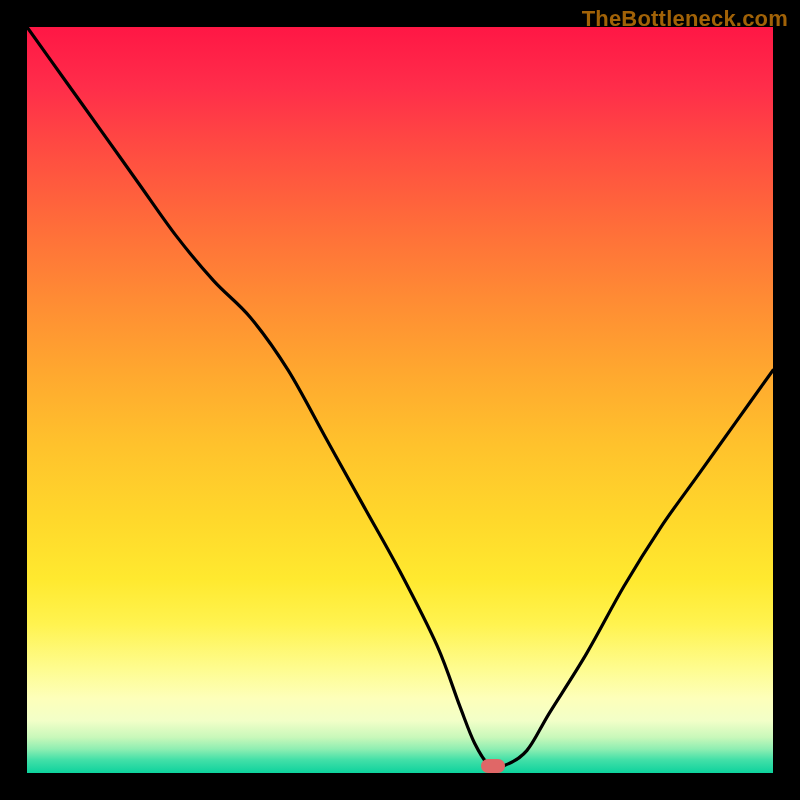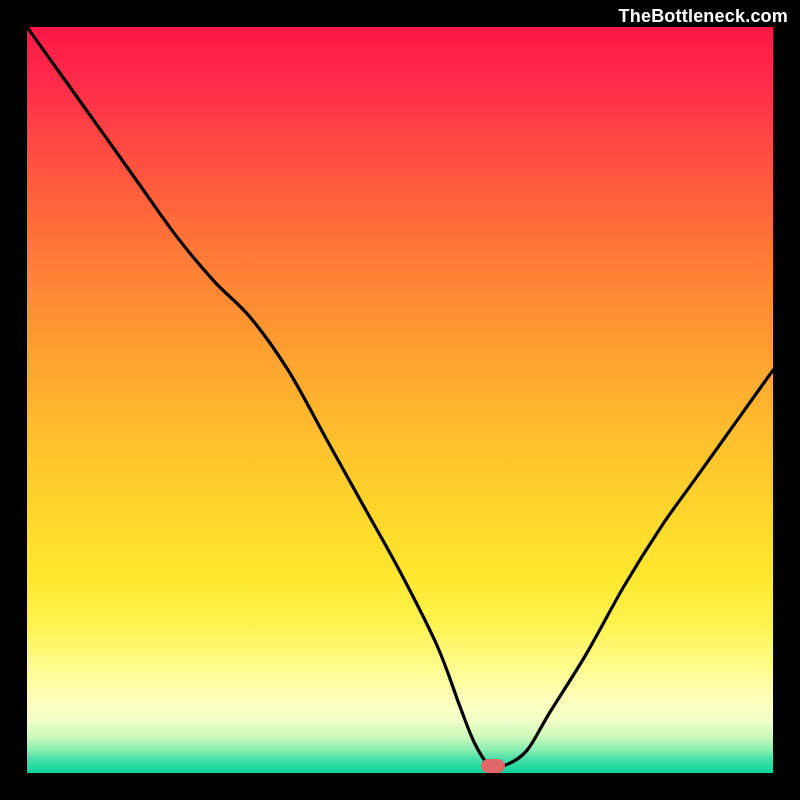--- a/index.html
+++ b/index.html
@@ -65,23 +65,23 @@
     height: 14px;
     border-radius: 7px;
     background: #e06767;
     transform: translate(-50%, -50%);
   }
   .watermark {
     position: absolute;
     top: 6px;
     right: 12px;
     font-family: Arial, Helvetica, sans-serif;
-    font-size: 18px;
+    font-size: 22px;
     font-weight: 600;
-    color: #ffffff;
+    color: #a16207;
     letter-spacing: 0.2px;
   }
 </style>
 </head>
 <body>
 
 <div class="stage">
   <div class="watermark">TheBottleneck.com</div>
 
   <div class="plot">

